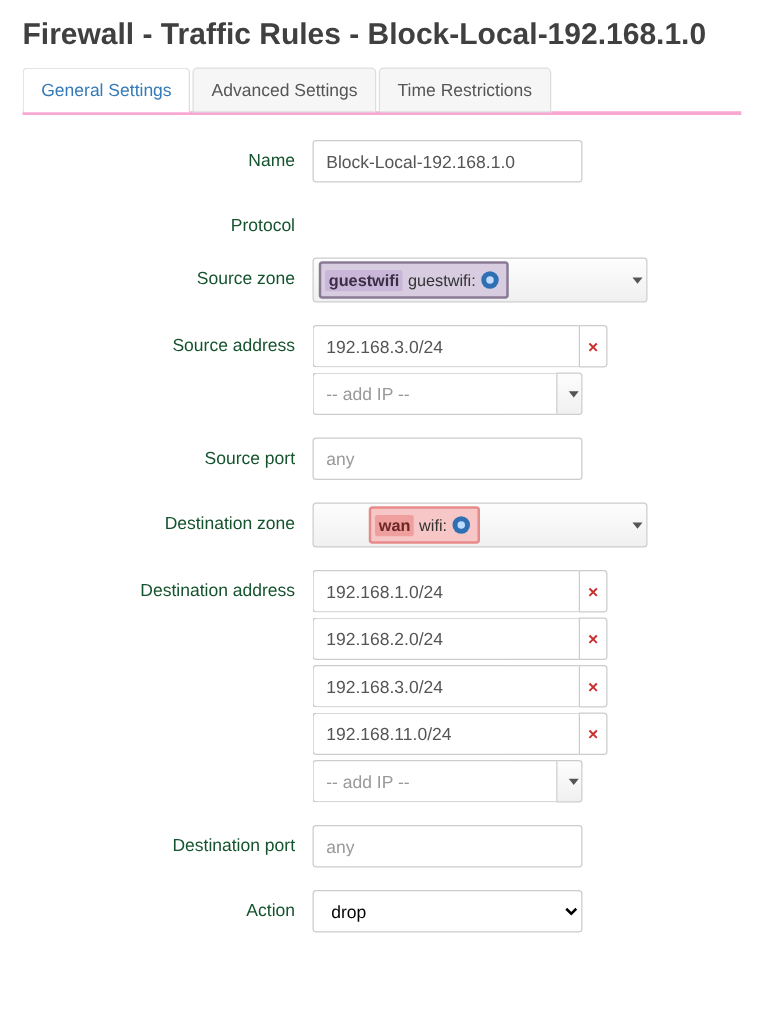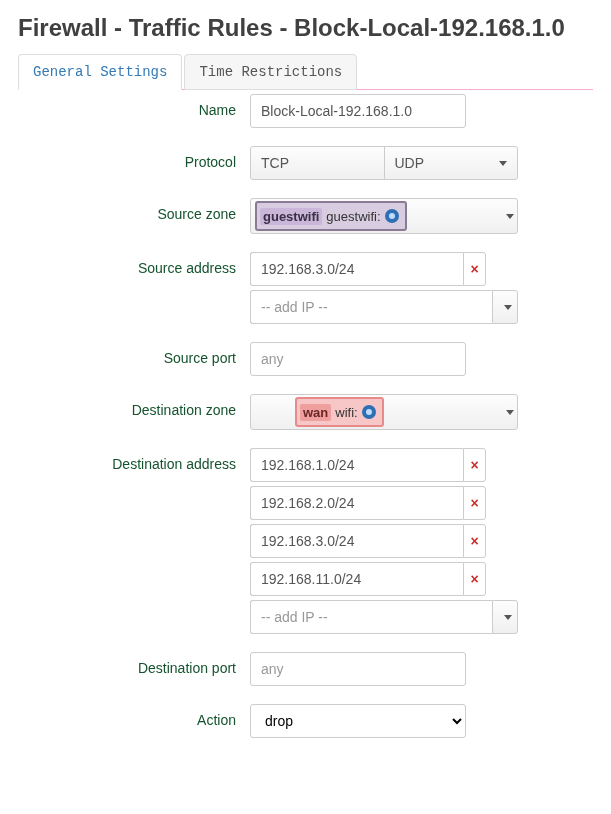--- a/index.html
+++ b/index.html
@@ -16,24 +16,23 @@
   }
   h2.page-title {
     margin: 4px 0 12px 0;
     font-size: 24px;
     font-weight: bold;
     color: #404040;
   }
   
   .tabs {
     display: flex;
-    border-bottom: 1px solid #f9a8d4;
+    border-bottom: 3px solid #f9a8d4;
     gap: 0;
-    margin-bottom: 4px;
-    font-family: Liberation Mono, monospace;
+    margin-bottom: 20px;
   }
   .tab {
     padding: 9px 14px;
     font-size: 14px;
     color: #555;
     background: #f6f6f6;
     border: 1px solid #ddd;
     margin-bottom: -1px;
     border-radius: 4px 4px 0 0;
     cursor: pointer;
@@ -186,21 +185,21 @@
     background: #fff;
     display: flex; align-items: center; justify-content: center;
     color: #c9302c;
     font-weight: bold;
     cursor: pointer;
     font-size: 14px;
     box-sizing: border-box;
   }
   .add-ip-row {
     display: flex;
-    width: 268px;
+    width: 216px;
   }
   .add-ip-row .control {
     width: 242px;
     border-right: none;
     border-radius: 3px 0 0 3px;
     background: #fff;
   }
   .add-ip-caret {
     width: 26px; height: 34px;
     border: 1px solid #ccc;
@@ -217,41 +216,33 @@
 </style>
 </head>
 <body>
 
 <div class="page">
 
   <h2 class="page-title">Firewall - Traffic Rules - Block-Local-192.168.1.0</h2>
 
   <div class="tabs">
     <div class="tab active">General Settings</div>
+    <div class="tab">Advanced Settings</div>
     <div class="tab">Time Restrictions</div>
   </div>
 
   <div class="form-row">
     <div class="form-label">Name</div>
     <div class="form-value">
       <input class="control" type="text" value="Block-Local-192.168.1.0" style="">
     </div>
   </div>
 
   <div class="form-row">
     <div class="form-label">Protocol</div>
-    <div class="form-value">
-      <div class="protocol-split">
-        <div class="protocol-half first">TCP</div>
-        <div class="protocol-half second">
-          <span>UDP</span>
-          <span class="caret"></span>
-        </div>
-      </div>
-    </div>
   </div>
 
   <div class="form-row">
     <div class="form-label">Source zone</div>
     <div class="form-value">
       <div class="zone-picker">
         <div class="zone-inner src">
           <span class="zone-name">guestwifi</span>
           <span class="iface-name">guestwifi:</span>
           <span class="iface-icon"></span>

